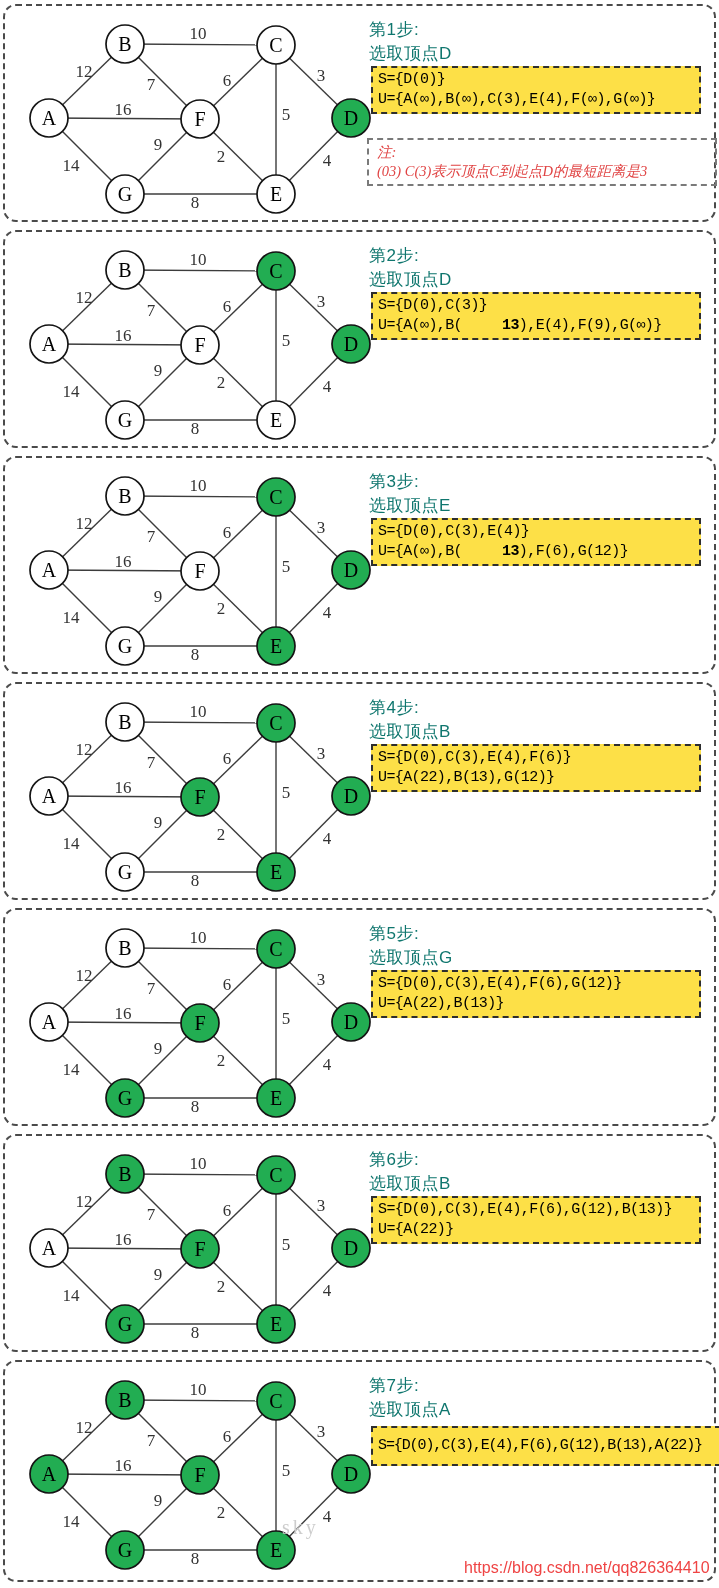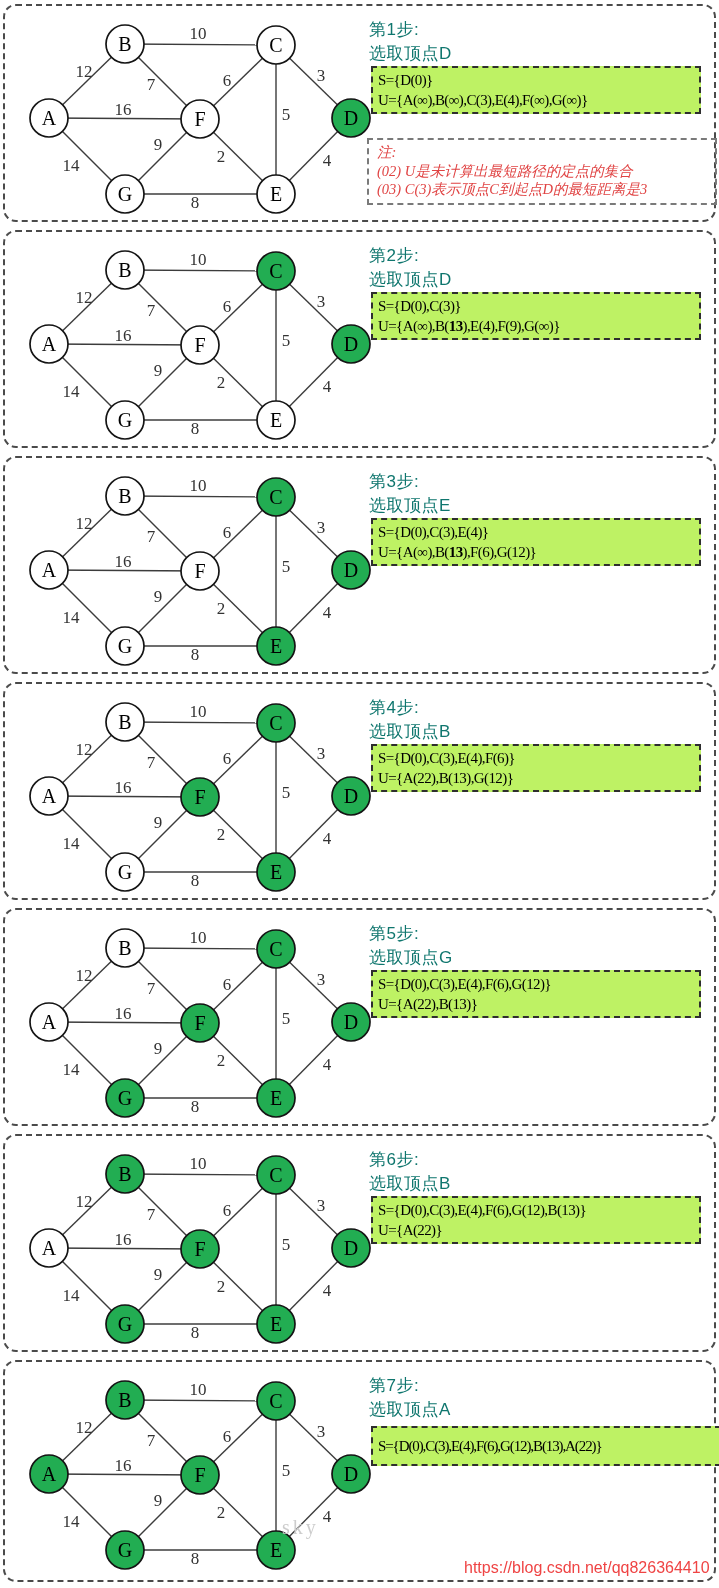--- a/index.html
+++ b/index.html
@@ -11,26 +11,26 @@
   }
   .panel:last-child{height:222px;}
   svg.graph{position:absolute;left:6px;top:2px;}
   .edge{stroke:#3c3c3c;stroke-width:1.4;}
   .wlabel{font-family:"Liberation Serif",serif;font-size:17px;fill:#333;text-anchor:middle;}
   circle.node{stroke:#141414;stroke-width:1.7;}
   .nlabel{font-family:"Liberation Serif",serif;font-size:20px;fill:#000;text-anchor:middle;}
   .step-head{position:absolute;left:364px;top:12px;font-size:17px;line-height:24px;color:#0f766e;letter-spacing:.5px;}
   .sbox{
     position:absolute;left:366px;top:60px;width:316px;box-sizing:content-box;
-    background:#bef264;border:2px dashed #2e2e2e;padding:2px 5px;
-    font-family:Liberation Serif, serif;
+    background:#fde047;border:2px dashed #2e2e2e;padding:2px 5px;
+    font-family:Liberation Mono, monospace;
     font-size:15px;line-height:20px;letter-spacing:-.6px;color:#000;white-space:nowrap;
   }
   .sbox.wide{width:336px;top:64px;padding-top:8px;padding-bottom:8px;letter-spacing:-1.1px;}
-  .uline b{font-weight:bold;}
+  .uline b{font-weight:bold;margin-left:40px;}
   .notebox{
     position:absolute;left:362px;top:132px;width:330px;box-sizing:content-box;
     border:2px dashed #7a7a7a;padding:3px 8px 4px 8px;
     color:#e04343;font-style:italic;font-size:14.5px;line-height:18.5px;
     font-family:"Liberation Serif",serif;white-space:nowrap;
   }
   .wm-sky{position:absolute;left:277px;top:154px;font-size:20px;color:#cdcdcd;
     font-family:"Liberation Serif",serif;letter-spacing:3px;}
   .wm-url{position:absolute;left:459px;top:197px;font-size:16px;color:#ef4444;}
 </style>
@@ -82,21 +82,20 @@
     <div class="step-head">
       <div>第1步:</div>
       <div>选取顶点D</div>
     </div>
     <div class="sbox">
       <div class="sline">S={D(0)}</div>
       <div class="uline"><span>U={A(∞),B(∞),C(3),E(4),F(∞),G(∞)}</span><b></b><span></span></div>
     </div>
     <div class="notebox">
       <div>注:</div>
-      <div>(02) U是未计算出最短路径的定点的集合</div>
       <div>(03) C(3)表示顶点C到起点D的最短距离是3</div>
     </div>
 
   </section>
 
   <section class="panel">
     <svg class="graph" width="360" height="208" viewBox="0 0 360 208">
         <line x1="38" y1="110" x2="114" y2="36" class="edge"></line>
         <line x1="38" y1="110" x2="189" y2="111" class="edge"></line>
         <line x1="38" y1="110" x2="114" y2="186" class="edge"></line>

